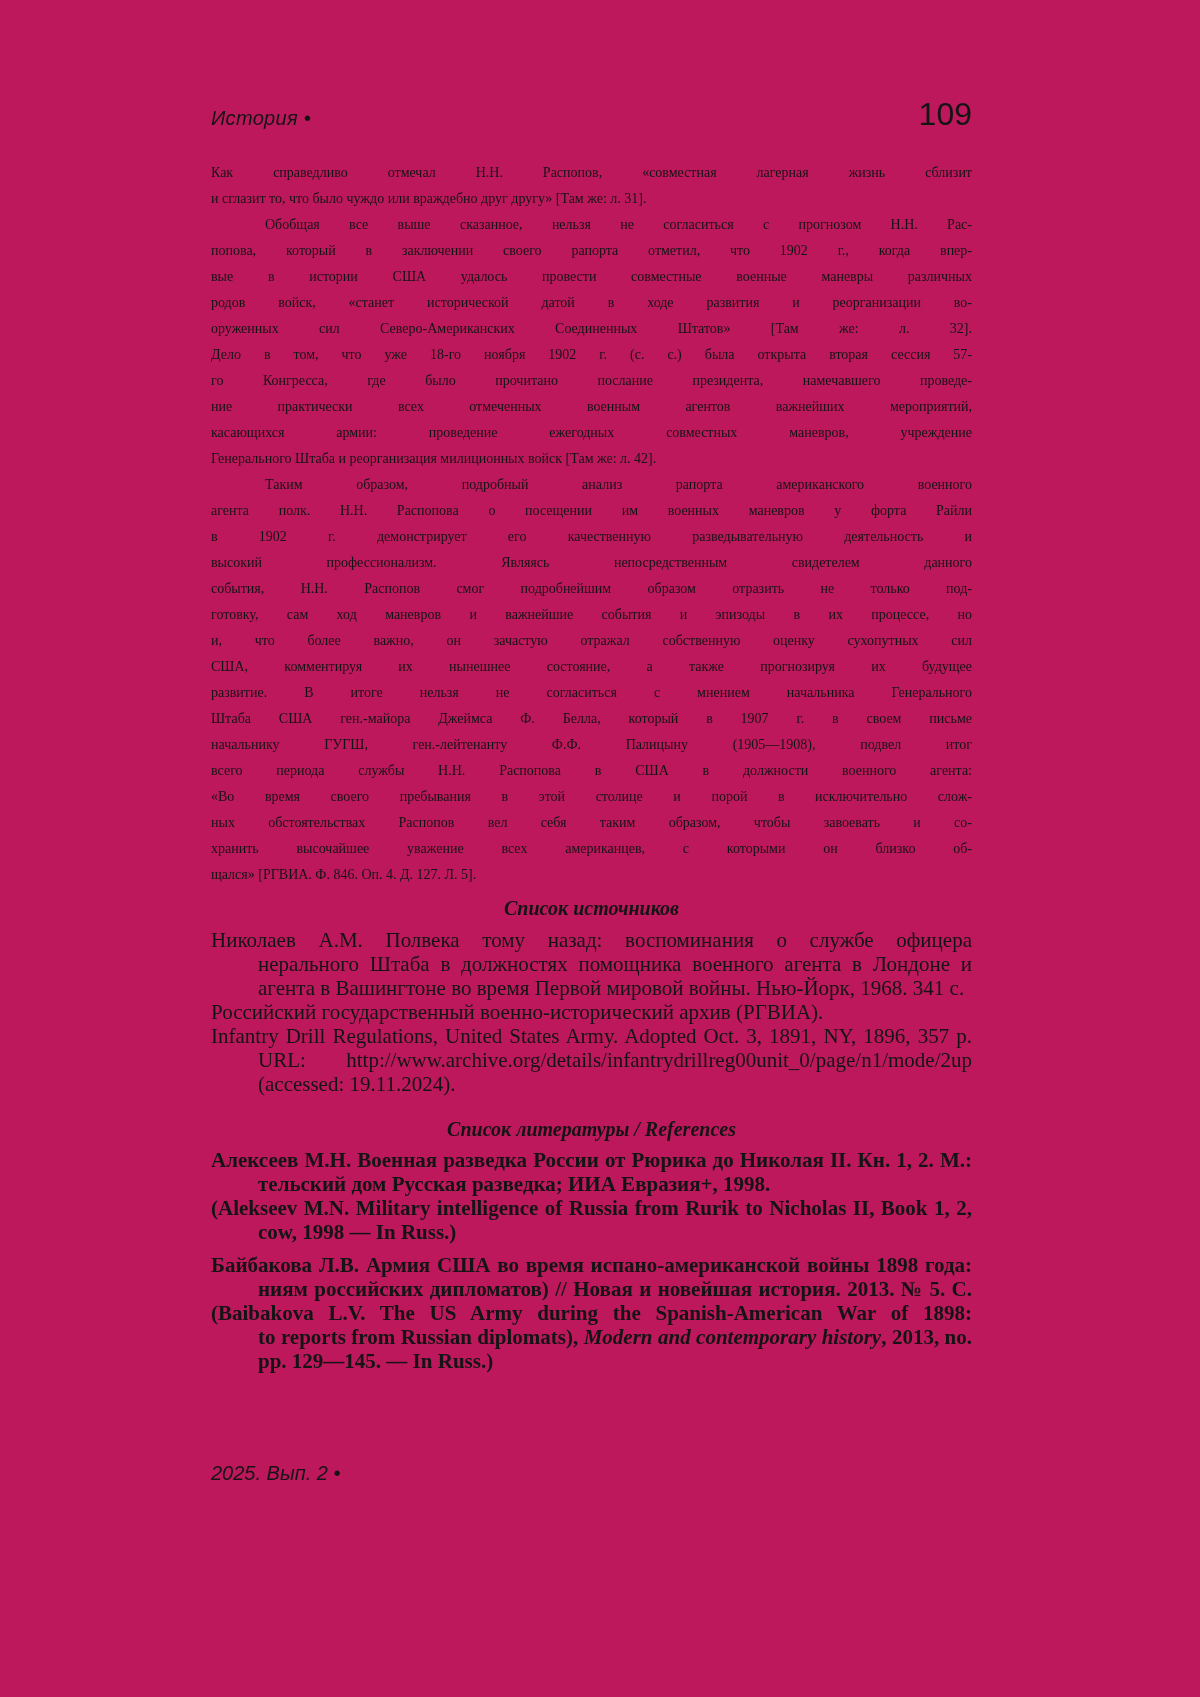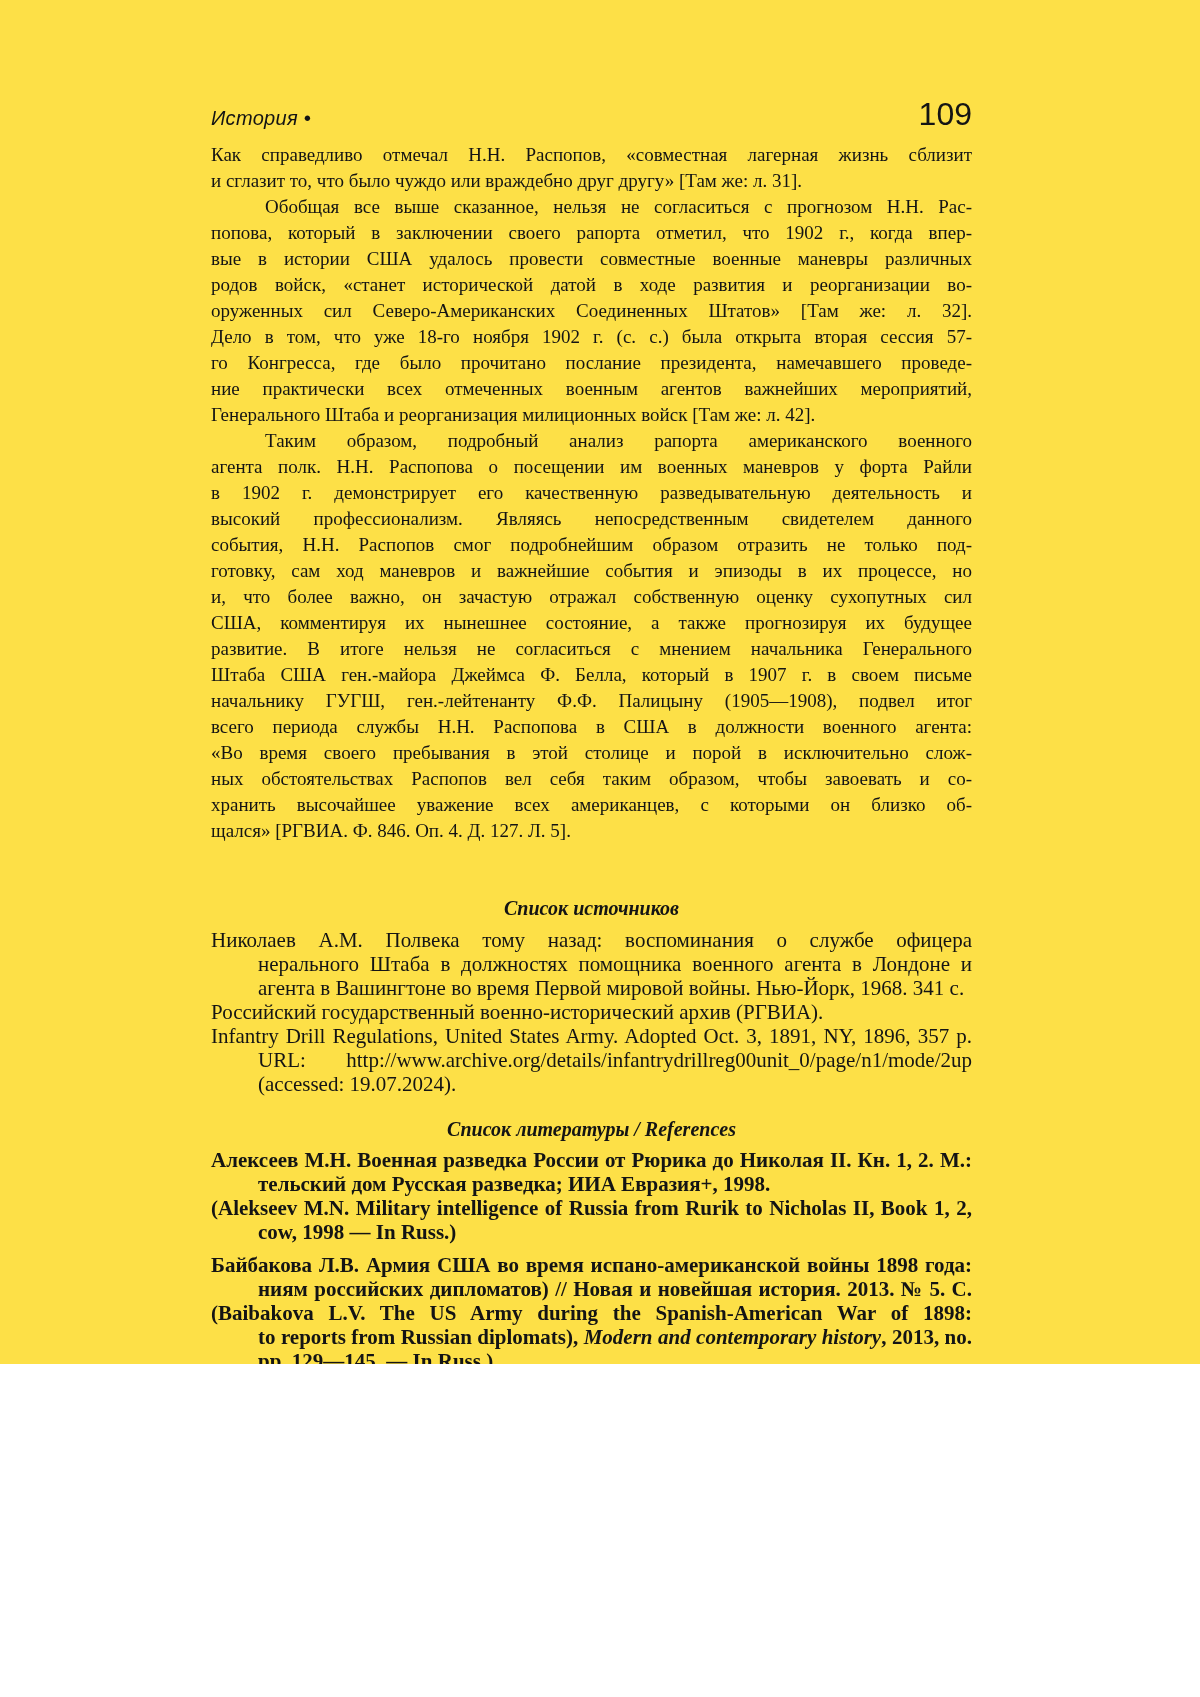--- a/index.html
+++ b/index.html
@@ -1,32 +1,32 @@
 <!DOCTYPE html>
 <html><head>
 <meta charset="utf-8">
 <style>
   html,body{margin:0;padding:0;background:#ffffff;}
   .page{
-    position:relative;width:1200px;height:1364px;background:#fde047;
+    position:relative;width:1200px;height:1697px;background:#be185d;
     color:#141414;font-family:"Liberation Serif",serif;overflow:hidden;
   }
   .header{
     position:absolute;left:211px;top:96px;width:761px;
     display:flex;justify-content:space-between;align-items:baseline;
   }
   .running-head{
     font-family:"Liberation Sans",sans-serif;font-style:italic;
     font-size:20px;letter-spacing:.3px;
   }
   .page-number{
     font-family:"Liberation Sans",sans-serif;font-size:32px;
   }
   .body-text{
-    position:absolute;left:211px;top:142px;width:761px;font-size:19px;
+    position:absolute;left:211px;top:160px;width:761px;font-size:14px;
   }
   .line{
     text-align:justify;text-align-last:justify;overflow:hidden;
   }
   .line.end{text-align-last:left;}
   .body-text .line{height:26px;line-height:26px;}
   .para .line.indent{text-indent:54px;}
   .heading{
     position:absolute;left:211px;width:761px;text-align:center;
     font-weight:bold;font-style:italic;font-size:20px;line-height:26px;
@@ -62,20 +62,21 @@
       </div>
       <div class="para">
         <div class="line indent">Обобщая все выше сказанное, нельзя не согласиться с прогнозом Н.Н. Рас-</div>
         <div class="line">попова, который в заключении своего рапорта отметил, что 1902 г., когда впер-</div>
         <div class="line">вые в истории США удалось провести совместные военные маневры различных</div>
         <div class="line">родов войск, «станет исторической датой в ходе развития и реорганизации во-</div>
         <div class="line">оруженных сил Северо-Американских Соединенных Штатов» [Там же: л. 32].</div>
         <div class="line">Дело в том, что уже 18-го ноября 1902 г. (с. с.) была открыта вторая сессия 57-</div>
         <div class="line">го Конгресса, где было прочитано послание президента, намечавшего проведе-</div>
         <div class="line">ние практически всех отмеченных военным агентов важнейших мероприятий,</div>
+        <div class="line">касающихся армии: проведение ежегодных совместных маневров, учреждение</div>
         <div class="line end">Генерального Штаба и реорганизация милиционных войск [Там же: л. 42].</div>
       </div>
       <div class="para">
         <div class="line indent">Таким образом, подробный анализ рапорта американского военного</div>
         <div class="line">агента полк. Н.Н. Распопова о посещении им военных маневров у форта Райли</div>
         <div class="line">в 1902 г. демонстрирует его качественную разведывательную деятельность и</div>
         <div class="line">высокий профессионализм. Являясь непосредственным свидетелем данного</div>
         <div class="line">события, Н.Н. Распопов смог подробнейшим образом отразить не только под-</div>
         <div class="line">готовку, сам ход маневров и важнейшие события и эпизоды в их процессе, но</div>
         <div class="line">и, что более важно, он зачастую отражал собственную оценку сухопутных сил</div>
@@ -97,21 +98,21 @@
         <div class="line first">Николаев А.М. Полвека тому назад: воспоминания о службе офицера Императорского Ге-</div>
         <div class="line">нерального Штаба в должностях помощника военного агента в Лондоне и военного</div>
         <div class="line end">агента в Вашингтоне во время Первой мировой войны. Нью-Йорк, 1968. 341 с.</div>
       </div>
       <div class="entry">
         <div class="line first end">Российский государственный военно-исторический архив (РГВИА).</div>
       </div>
       <div class="entry">
         <div class="line first">Infantry Drill Regulations, United States Army. Adopted Oct. 3, 1891, NY, 1896, 357 p.</div>
         <div class="line">URL: http://www.archive.org/details/infantrydrillreg00unit_0/page/n1/mode/2up</div>
-        <div class="line end">(accessed: 19.07.2024).</div>
+        <div class="line end">(accessed: 19.11.2024).</div>
       </div>
     </div>
 
   <div class="heading" id="references-heading">Список литературы / References</div>
   <div class="list" id="references-list">
       <div class="entry">
         <div class="line first">Алексеев М.Н. Военная разведка России от Рюрика до Николая II. Кн. 1, 2. М.: Изда-</div>
         <div class="line end">тельский дом Русская разведка; ИИА Евразия+, 1998.</div>
       </div>
       <div class="entry">

